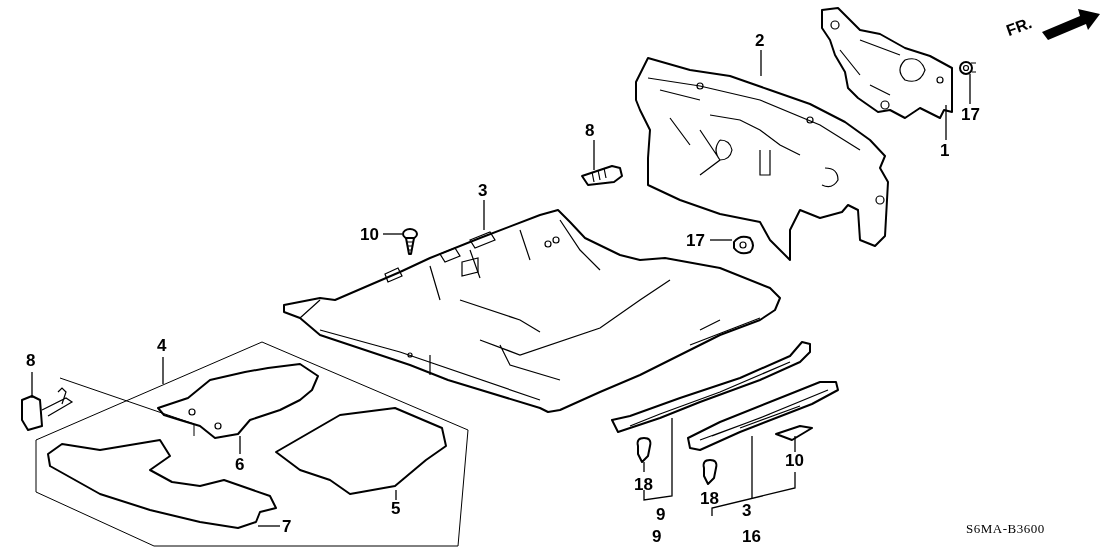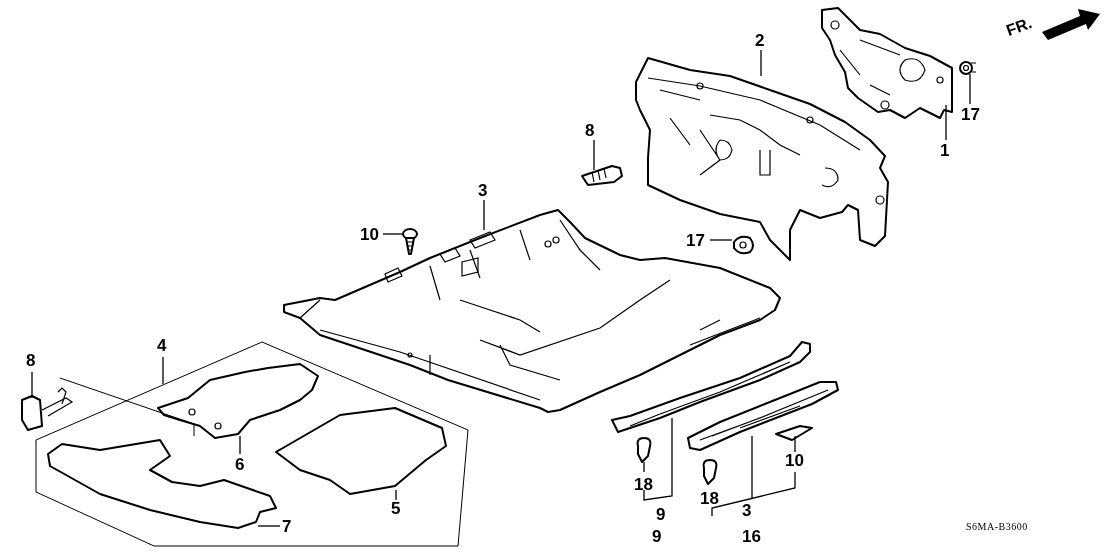--- a/index.html
+++ b/index.html
@@ -7,21 +7,21 @@
          font-family: "Liberation Sans", sans-serif; }
   #diagram { position: absolute; left: 0; top: 0; width: 1108px; height: 553px; }
   .part { fill: #ffffff; stroke: #000; stroke-width: 2; stroke-linejoin: round; }
   .thin { fill: none; stroke: #000; stroke-width: 1.2; }
   .lead { fill: none; stroke: #000; stroke-width: 1.3; }
   .dash { fill: none; stroke: #000; stroke-width: 1; }
   .callout { position: absolute; font-family: "Liberation Sans", sans-serif;
              font-weight: bold; font-size: 17px; color: #000; line-height: 1;
              cursor: pointer; }
   .code { position: absolute; left: 966px; top: 521px; font-family: "Liberation Serif", serif;
-          font-size: 10px; color: #000; letter-spacing: 0.5px; }
+          font-size: 13px; color: #000; letter-spacing: 0.5px; }
   .fr { position: absolute; left: 1004px; top: 23px; font-family: "Liberation Sans", sans-serif;
         font-weight: 900; font-size: 16px; transform: rotate(-20deg); transform-origin: left top; }
 </style>
 </head>
 <body>
 
 <svg id="diagram" viewBox="0 0 1108 553" xmlns="http://www.w3.org/2000/svg">
 
   <g>
     <polygon points="1042,32 1080,16 1078,9 1100,14 1088,30 1086,24 1048,40" fill="#000"></polygon>

